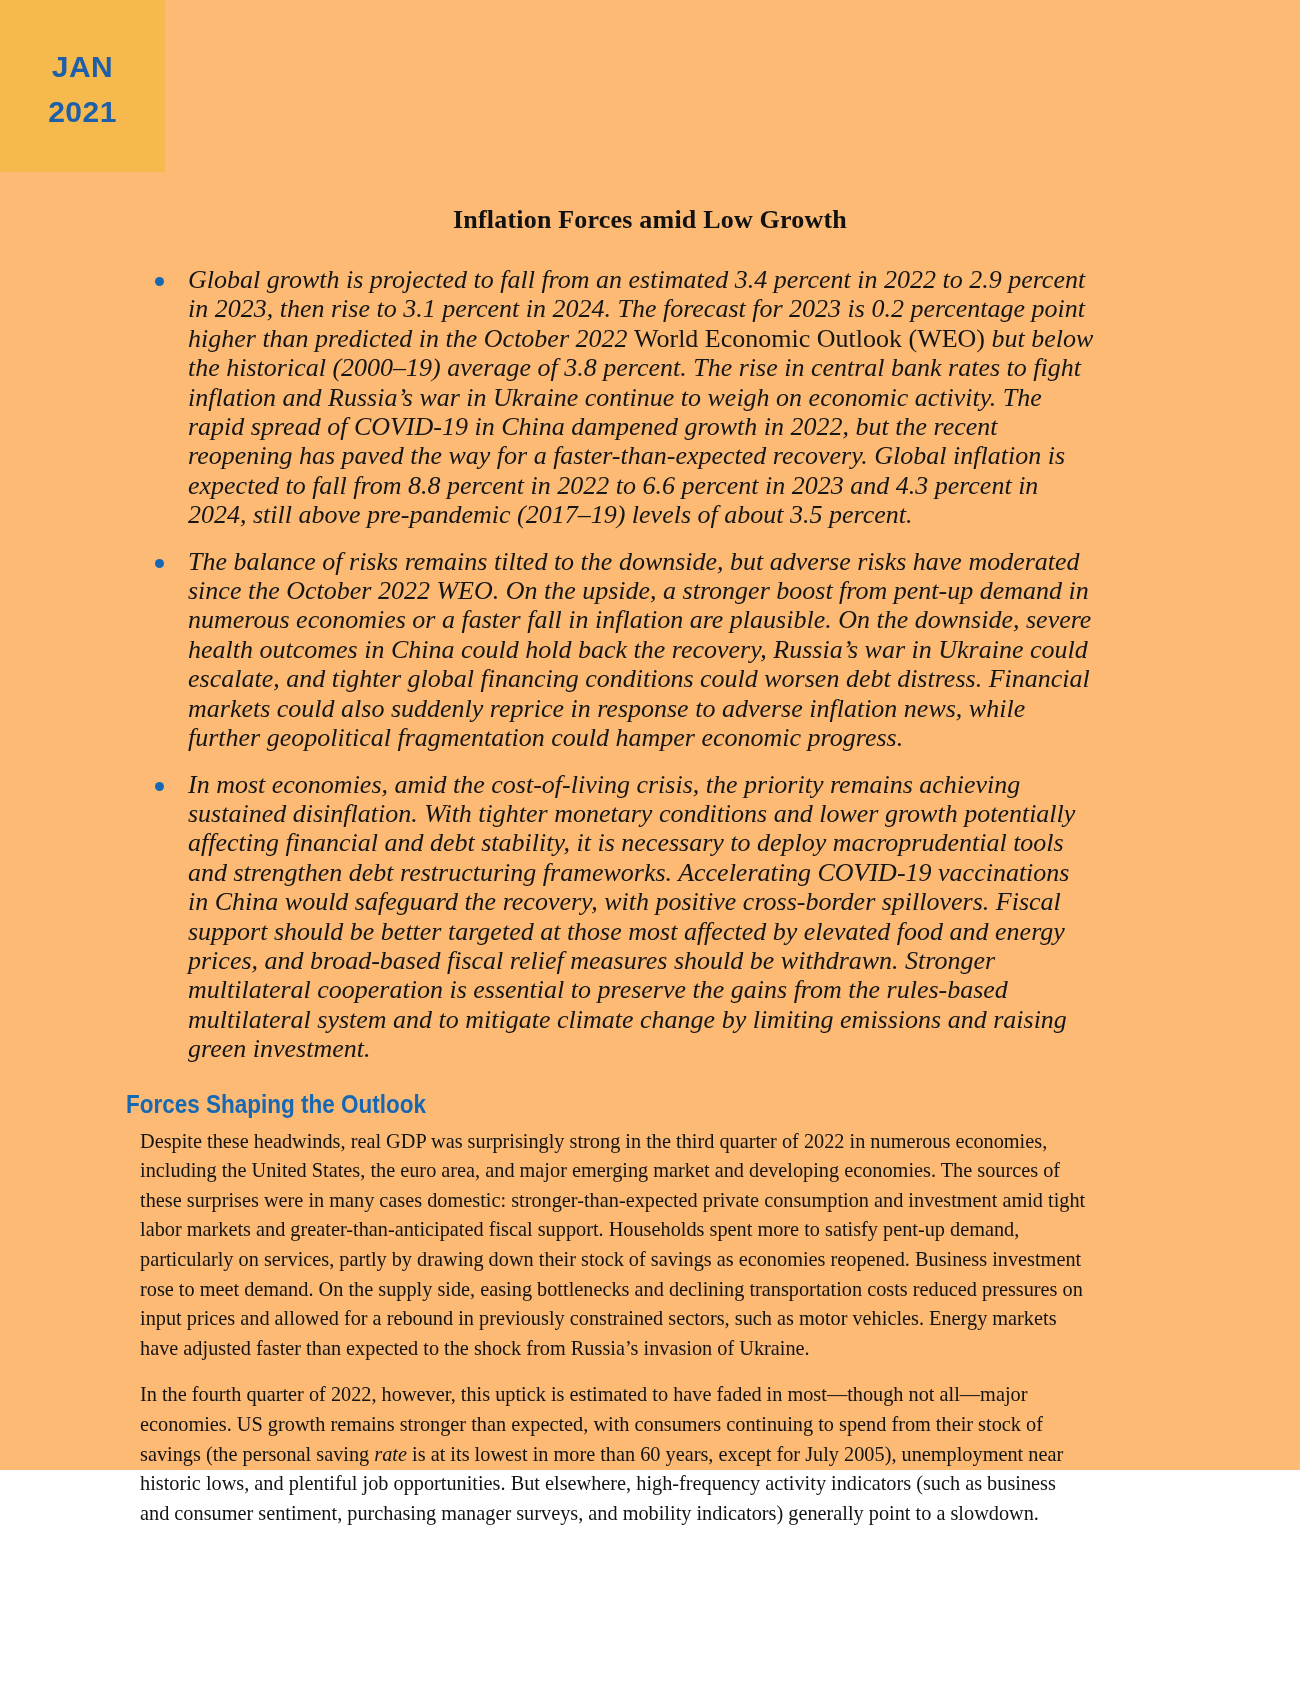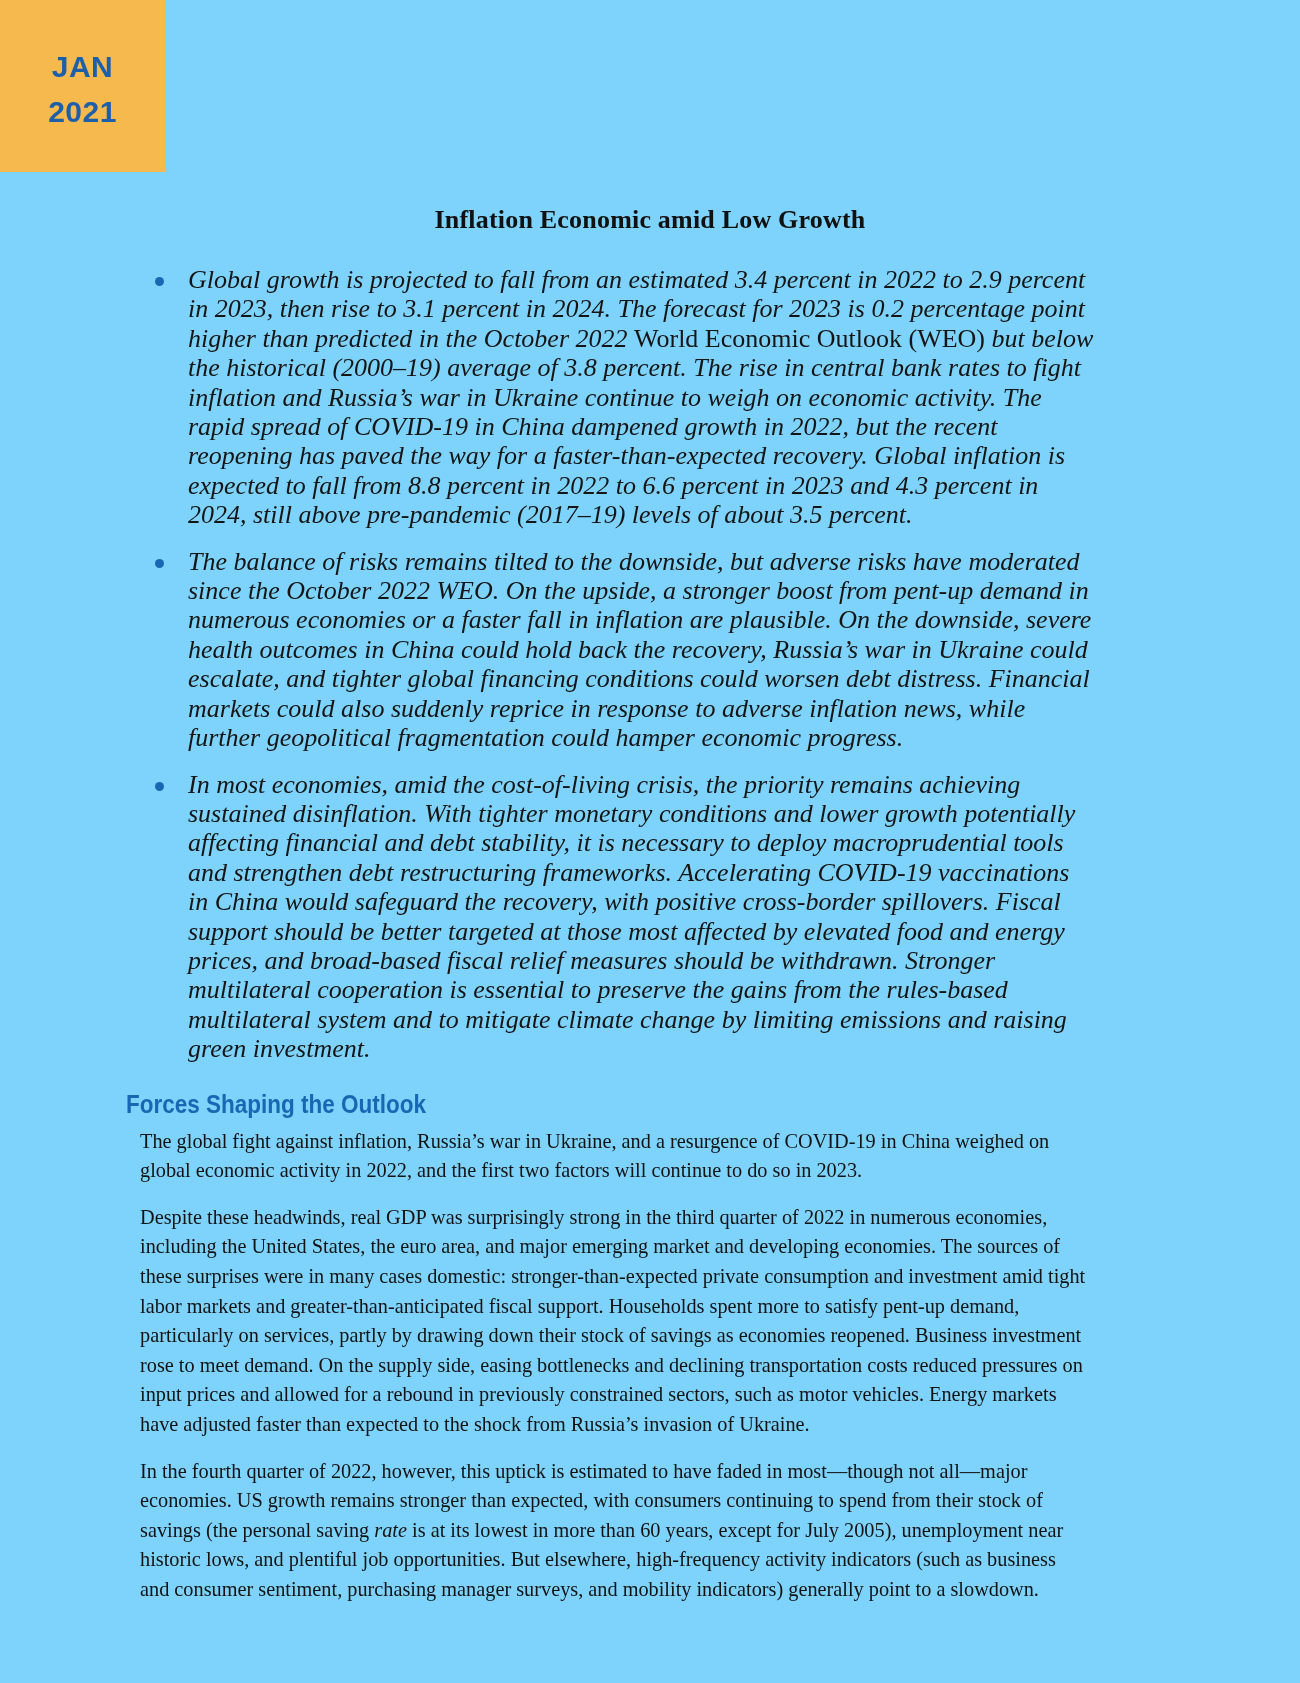--- a/index.html
+++ b/index.html
@@ -10,22 +10,22 @@
     width: 1300px;
     height: 1683px;
     background: #ffffff;
     font-family: "Liberation Serif", serif;
     overflow: hidden;
   }
 
   .page {
     position: relative;
     width: 1300px;
-    height: 1683px;
-    background: #7dd3fc;
+    height: 1470px;
+    background: #fdba74;
   }
 
   
   .banner {
     position: relative;
     display: flex;
     width: 1300px;
     height: 172px;
     overflow: hidden;
   }
@@ -168,36 +168,35 @@
 
   <div class="banner">
     <div class="banner-date">
       <span>JAN</span>
       <span class="yr">2021</span>
     </div>
   </div>
 
   <div class="content">
 
-    <h1 class="doc-title">Inflation Economic amid Low Growth</h1>
+    <h1 class="doc-title">Inflation Forces amid Low Growth</h1>
 
     <ul class="bullets">
       <li class="bullet">
         <p><span>Global growth is projected to fall from an estimated 3.4 percent in 2022 to 2.9 percent in 2023, then rise to 3.1 percent in 2024. The forecast for 2023 is 0.2 percentage point higher than predicted in the October 2022 </span><span class="roman">World Economic Outlook (WEO)</span><span> but below the historical (2000–19) average of 3.8 percent. The rise in central bank rates to fight inflation and Russia’s war in Ukraine continue to weigh on economic activity. The rapid spread of COVID-19 in China dampened growth in 2022, but the recent reopening has paved the way for a faster-than-expected recovery. Global inflation is expected to fall from 8.8 percent in 2022 to 6.6 percent in 2023 and 4.3 percent in 2024, still above pre-pandemic (2017–19) levels of about 3.5 percent.</span></p>
       </li>
       <li class="bullet">
         <p>The balance of risks remains tilted to the downside, but adverse risks have moderated since the October 2022 WEO. On the upside, a stronger boost from pent-up demand in numerous economies or a faster fall in inflation are plausible. On the downside, severe health outcomes in China could hold back the recovery, Russia’s war in Ukraine could escalate, and tighter global financing conditions could worsen debt distress. Financial markets could also suddenly reprice in response to adverse inflation news, while further geopolitical fragmentation could hamper economic progress.</p>
       </li>
       <li class="bullet">
         <p>In most economies, amid the cost-of-living crisis, the priority remains achieving sustained disinflation. With tighter monetary conditions and lower growth potentially affecting financial and debt stability, it is necessary to deploy macroprudential tools and strengthen debt restructuring frameworks. Accelerating COVID-19 vaccinations in China would safeguard the recovery, with positive cross-border spillovers. Fiscal support should be better targeted at those most affected by elevated food and energy prices, and broad-based fiscal relief measures should be withdrawn. Stronger multilateral cooperation is essential to preserve the gains from the rules-based multilateral system and to mitigate climate change by limiting emissions and raising green investment.</p>
       </li>
     </ul>
 
     <h2 class="section-head">Forces Shaping the Outlook</h2>
 
-    <p class="body-para">The global fight against inflation, Russia’s war in Ukraine, and a resurgence of COVID-19 in China weighed on global economic activity in 2022, and the first two factors will continue to do so in 2023.</p>
     <p class="body-para">Despite these headwinds, real GDP was surprisingly strong in the third quarter of 2022 in numerous economies, including the United States, the euro area, and major emerging market and developing economies. The sources of these surprises were in many cases domestic: stronger-than-expected private consumption and investment amid tight labor markets and greater-than-anticipated fiscal support. Households spent more to satisfy pent-up demand, particularly on services, partly by drawing down their stock of savings as economies reopened. Business investment rose to meet demand. On the supply side, easing bottlenecks and declining transportation costs reduced pressures on input prices and allowed for a rebound in previously constrained sectors, such as motor vehicles. Energy markets have adjusted faster than expected to the shock from Russia’s invasion of Ukraine.</p>
     <p class="body-para"><span>In the fourth quarter of 2022, however, this uptick is estimated to have faded in most—though not all—major economies. US growth remains stronger than expected, with consumers continuing to spend from their stock of savings (the personal saving </span><em>rate</em><span> is at its lowest in more than 60 years, except for July 2005), unemployment near historic lows, and plentiful job opportunities. But elsewhere, high-frequency activity indicators (such as business and consumer sentiment, purchasing manager surveys, and mobility indicators) generally point to a slowdown.</span></p>
 
   </div>
 
 
 </div>
 
 </body></html>

